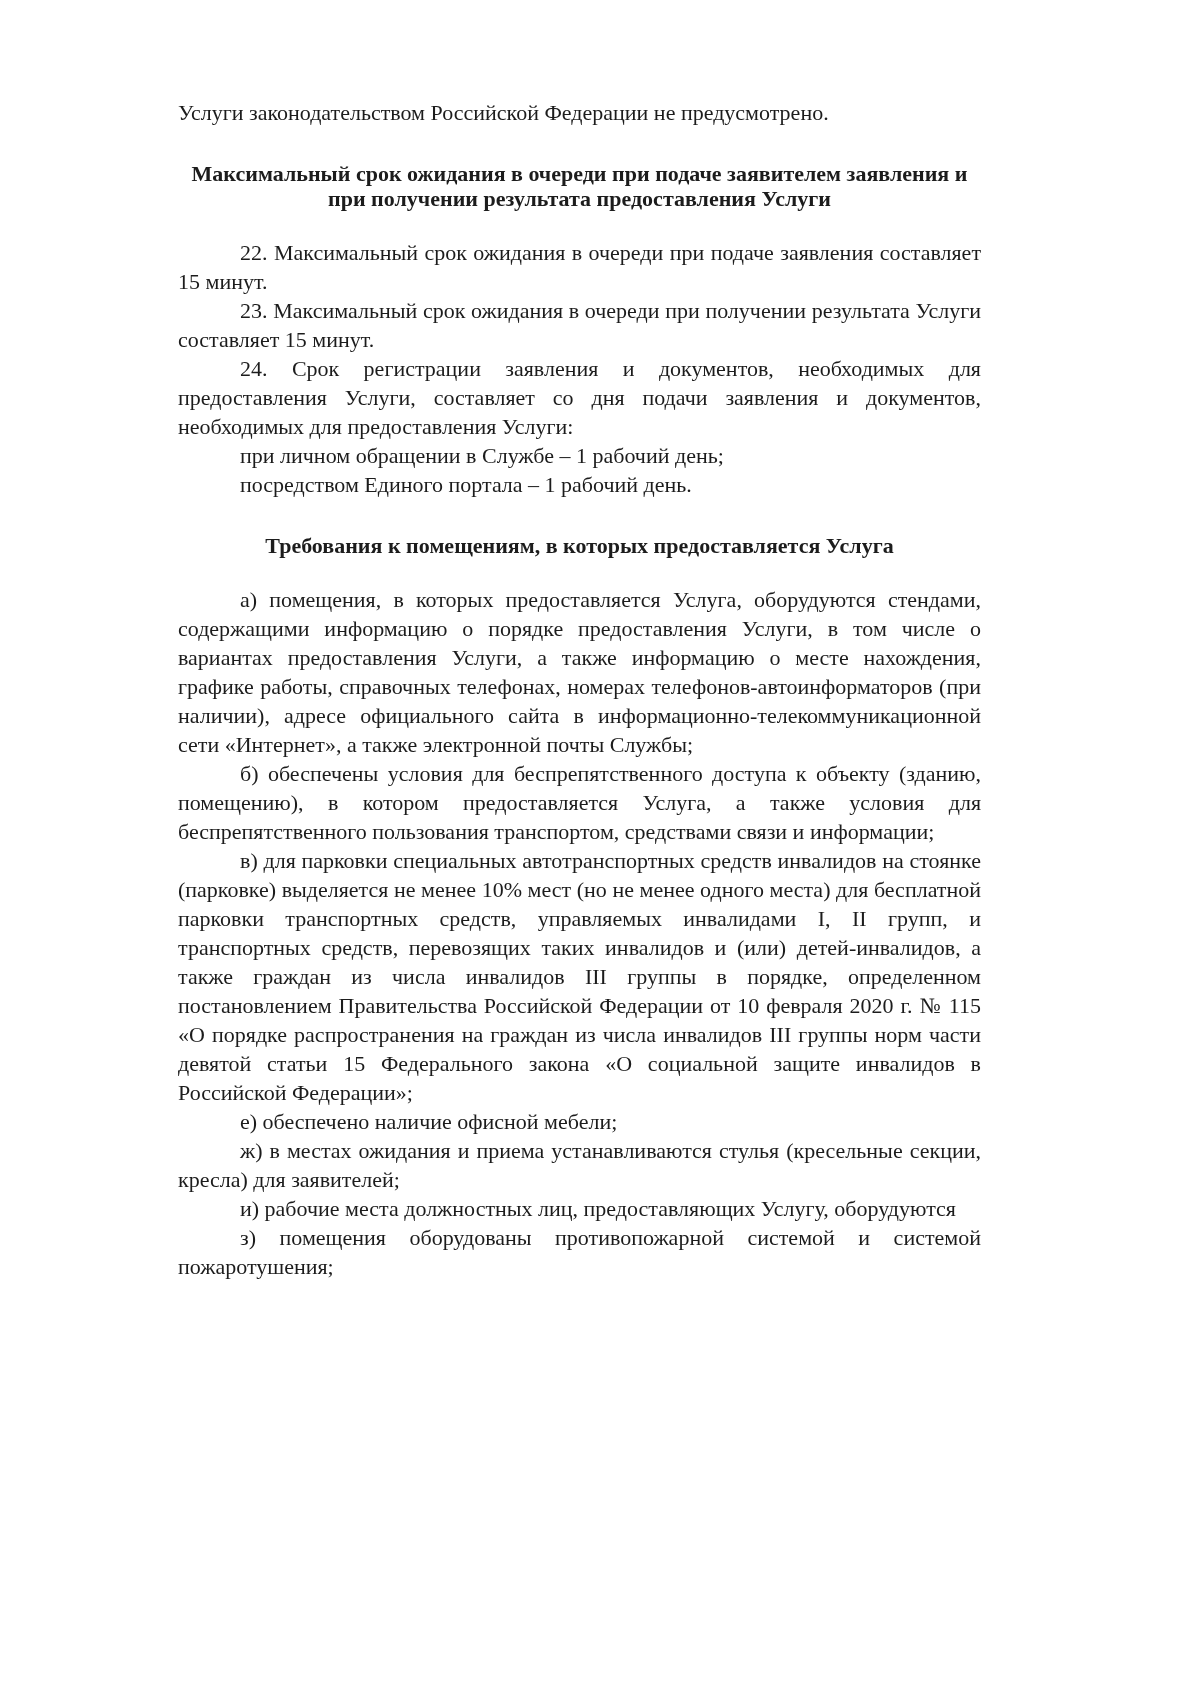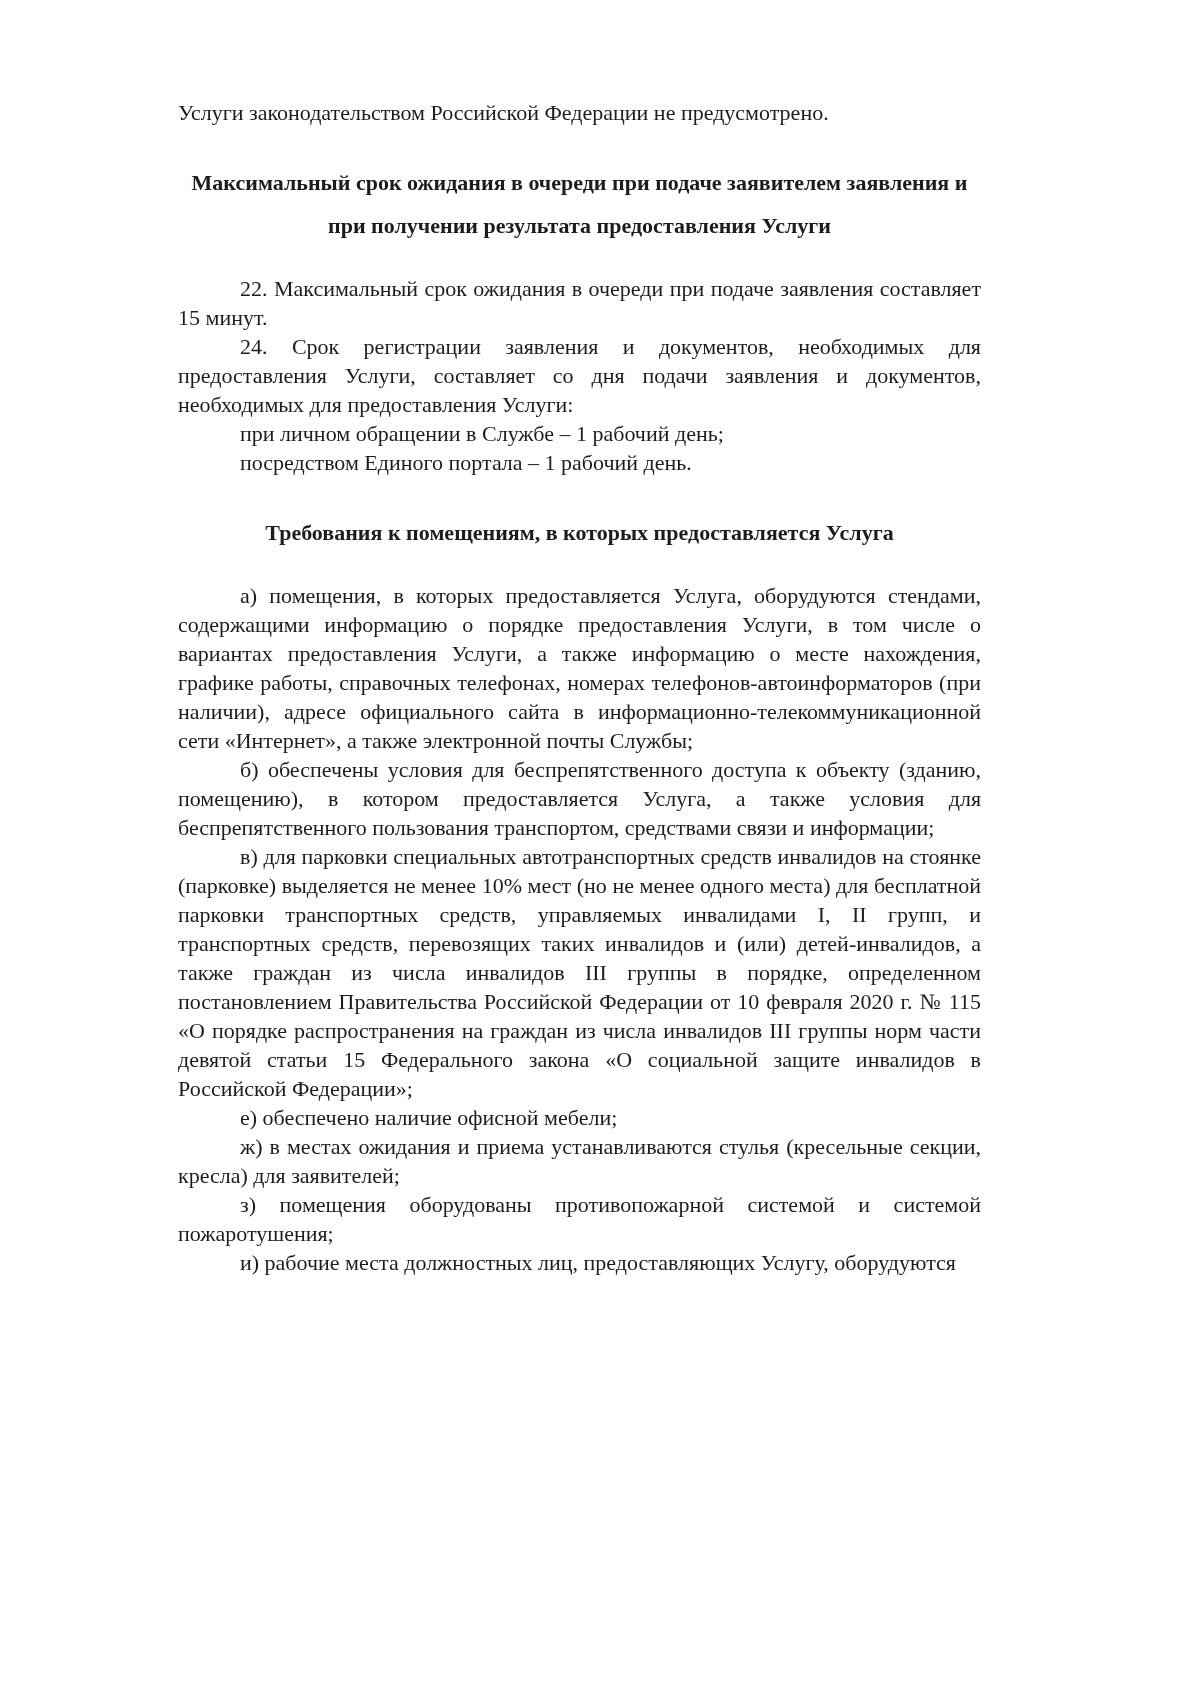--- a/index.html
+++ b/index.html
@@ -27,35 +27,36 @@
     margin: 0;
     text-align: justify;
   }
   .indent {
     text-indent: 62px;
   }
   .heading {
     font-weight: bold;
     text-align: center;
     font-size: 22px;
-    line-height: 43px;
+    line-height: 25px;
     margin: 34px 0 27px 0;
   }
 </style>
 </head>
 <body>
 
 <div class="page">
   <p class="para">Услуги законодательством Российской Федерации не предусмотрено.</p>
   <h2 class="heading">Максимальный срок ожидания в очереди при подаче заявителем заявления и при получении результата предоставления Услуги</h2>
   <p class="para indent">22. Максимальный срок ожидания в очереди при подаче заявления составляет 15 минут.</p>
+  <p class="para indent">23. Максимальный срок ожидания в очереди при получении результата Услуги составляет 15 минут.</p>
   <p class="para indent">24. Срок регистрации заявления и документов, необходимых для предоставления Услуги, составляет со дня подачи заявления и документов, необходимых для предоставления Услуги:</p>
   <p class="para indent">при личном обращении в Службе – 1 рабочий день;</p>
   <p class="para indent">посредством Единого портала – 1 рабочий день.</p>
   <h2 class="heading">Требования к помещениям, в которых предоставляется Услуга</h2>
   <p class="para indent">а) помещения, в которых предоставляется Услуга, оборудуются стендами, содержащими информацию о порядке предоставления Услуги, в том числе о вариантах предоставления Услуги, а также информацию о месте нахождения, графике работы, справочных телефонах, номерах телефонов-автоинформаторов (при наличии), адресе официального сайта в информационно-телекоммуникационной сети «Интернет», а также электронной почты Службы;</p>
   <p class="para indent">б) обеспечены условия для беспрепятственного доступа к объекту (зданию, помещению), в котором предоставляется Услуга, а также условия для беспрепятственного пользования транспортом, средствами связи и информации;</p>
   <p class="para indent">в) для парковки специальных автотранспортных средств инвалидов на стоянке (парковке) выделяется не менее 10% мест (но не менее одного места) для бесплатной парковки транспортных средств, управляемых инвалидами I, II групп, и транспортных средств, перевозящих таких инвалидов и (или) детей-инвалидов, а также граждан из числа инвалидов III группы в порядке, определенном постановлением Правительства Российской Федерации от 10 февраля 2020 г. № 115 «О порядке распространения на граждан из числа инвалидов III группы норм части девятой статьи 15 Федерального закона «О социальной защите инвалидов в Российской Федерации»;</p>
   <p class="para indent">е) обеспечено наличие офисной мебели;</p>
   <p class="para indent">ж) в местах ожидания и приема устанавливаются стулья (кресельные секции, кресла) для заявителей;</p>
+  <p class="para indent">и) рабочие места должностных лиц, предоставляющих Услугу, оборудуются</p>
   <p class="para indent">з) помещения оборудованы противопожарной системой и системой пожаротушения;</p>
-  <p class="para indent">и) рабочие места должностных лиц, предоставляющих Услугу, оборудуются</p>
 </div>
 
 </body></html>

